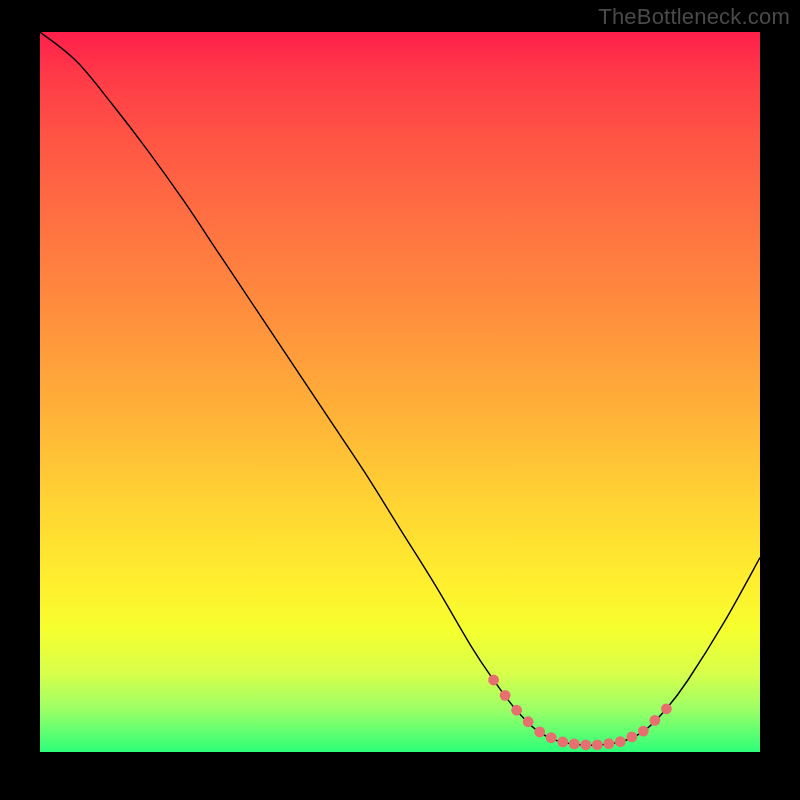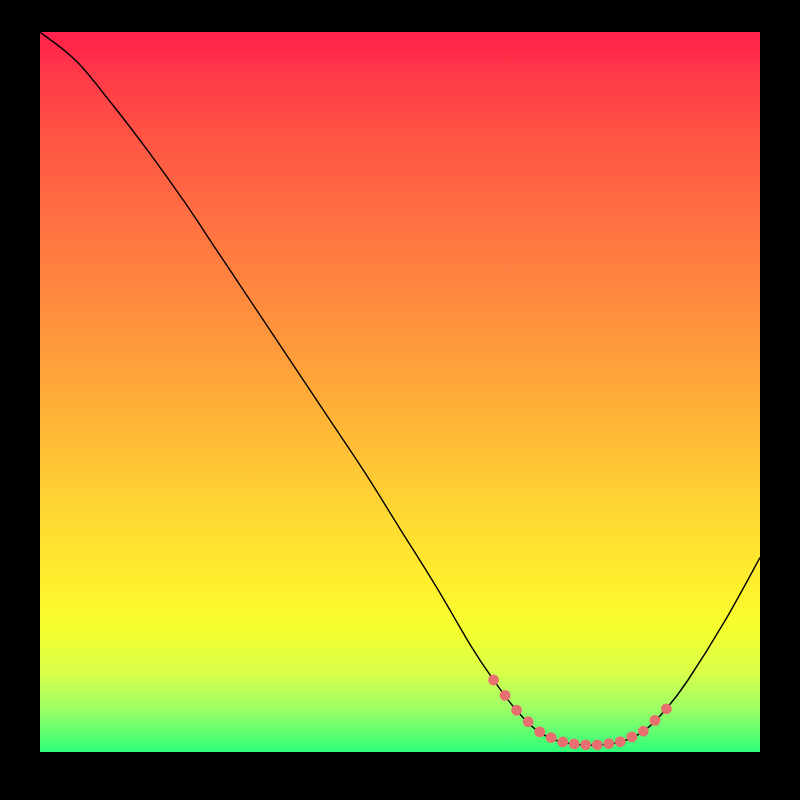--- a/index.html
+++ b/index.html
@@ -56,20 +56,21 @@
   }
   svg.curve {
     position: absolute;
     inset: 0;
   }
 </style>
 </head>
 <body>
 
 <div class="container">
+  <div class="watermark">TheBottleneck.com</div>
   <div class="plot-area">
     <div class="gradient"></div>
     <svg class="curve" viewBox="0 0 100 100" preserveAspectRatio="none">
       <path id="curve-path" stroke="#000" stroke-width="0.28" fill="none" vector-effect="non-scaling-stroke" style="stroke-width:1.4px" d="M0,0 C0.8999999999999999,0.72 3.2,2.2 5,4 C6.8,5.8 8.2,7.75 10,10 C11.8,12.25 13.2,14.07 15,16.5 C16.8,18.93 18.2,20.89 20,23.5 C21.8,26.11 23.2,28.3 25,31 C26.8,33.7 28.2,35.8 30,38.5 C31.8,41.2 33.2,43.3 35,46 C36.8,48.7 38.2,50.8 40,53.5 C41.8,56.2 43.2,58.21 45,61 C46.8,63.79 48.199999999999996,66.12 50,69 C51.800000000000004,71.88 53.20000000000001,74.03 55.00000000000001,77 C56.800000000000004,79.97 58.56,83.16 60,85.5 C61.44,87.84 61.92,88.47 63,90 C64.08,91.53 64.92,92.74 66,94 C67.08,95.26 67.92,96.19 69,97 C70.08,97.81 70.92,98.14 72,98.5 C73.08,98.86 73.92,98.91 75,99 C76.08,99.09 76.92,99.09 78,99 C79.08,98.91 79.92,98.86 81,98.5 C82.08,98.14 82.92,97.81 84,97 C85.08,96.19 85.92,95.26 87,94 C88.08,92.74 88.56,92.16 90,90 C91.44,87.84 93.2,85.06 95,82 C96.8,78.94 99.1,74.62 100,73"></path>
       <g id="dots">
           <circle cx="63" cy="90" r="0.75" fill="#e76f6f"></circle>
           <circle cx="64.6" cy="92.13333333333333" r="0.75" fill="#e76f6f"></circle>
           <circle cx="66.19999999999999" cy="94.19999999999999" r="0.75" fill="#e76f6f"></circle>
           <circle cx="67.79999999999998" cy="95.79999999999998" r="0.75" fill="#e76f6f"></circle>
           <circle cx="69.39999999999998" cy="97.19999999999999" r="0.75" fill="#e76f6f"></circle>

